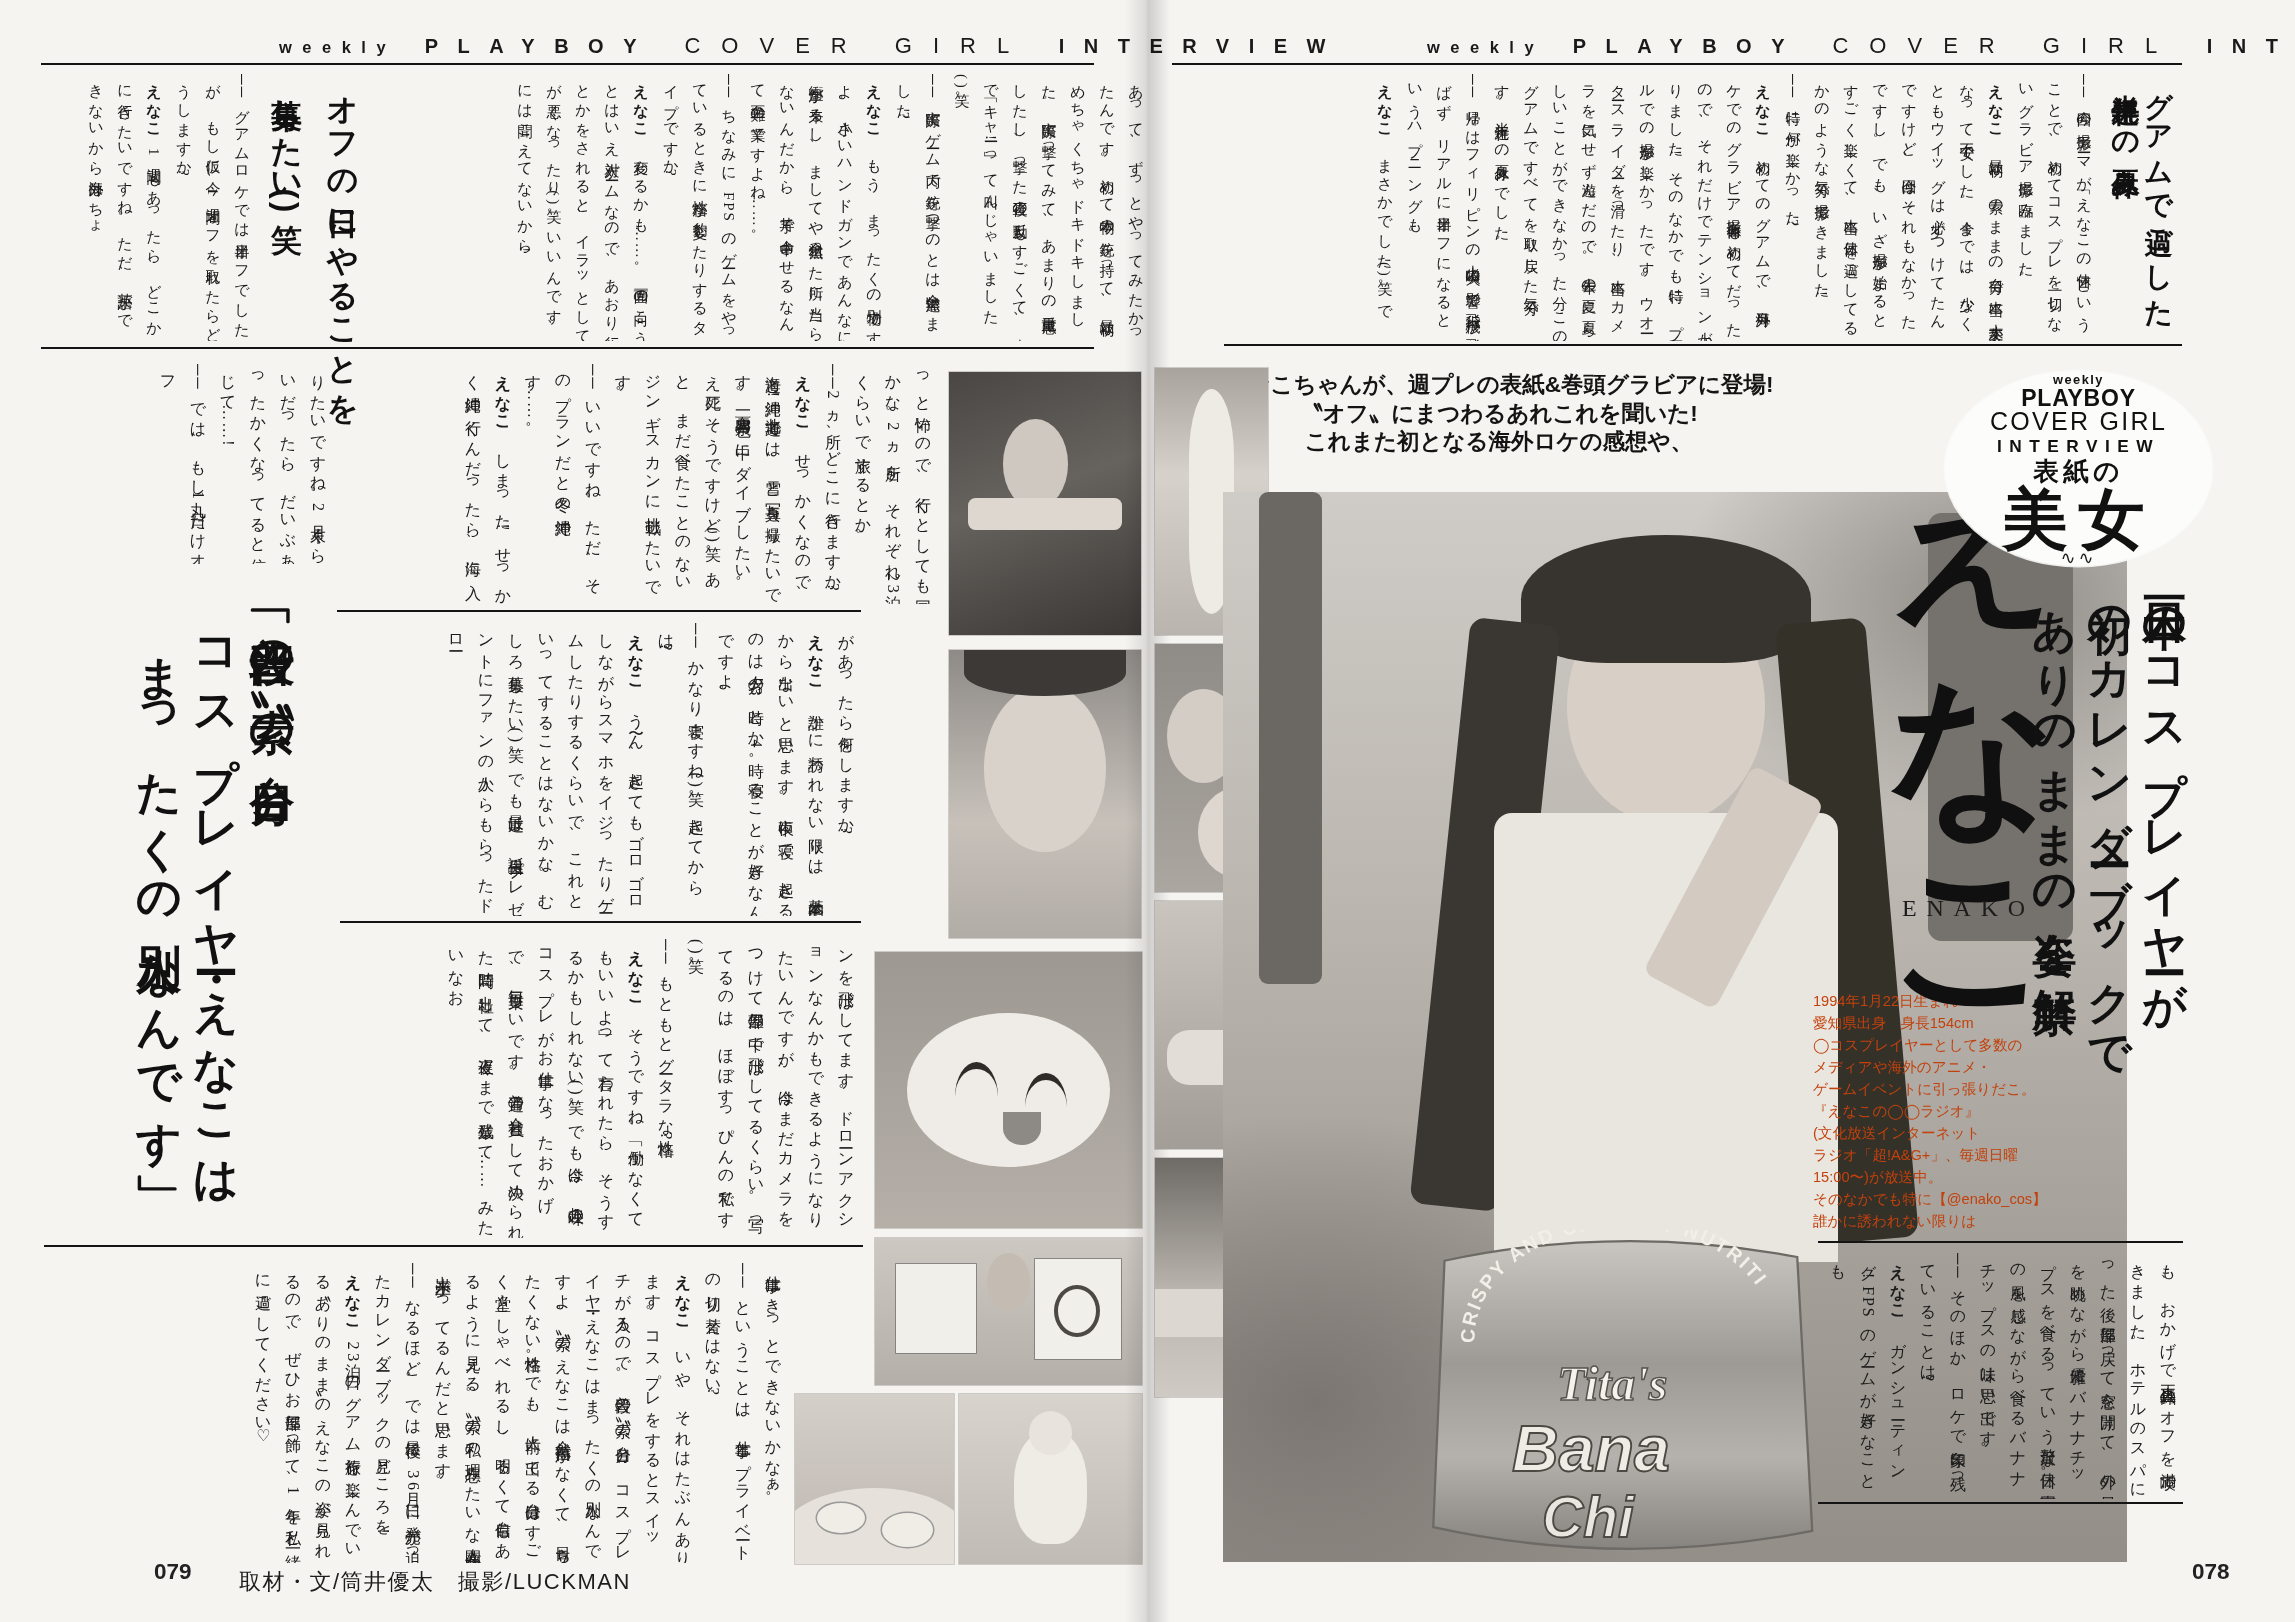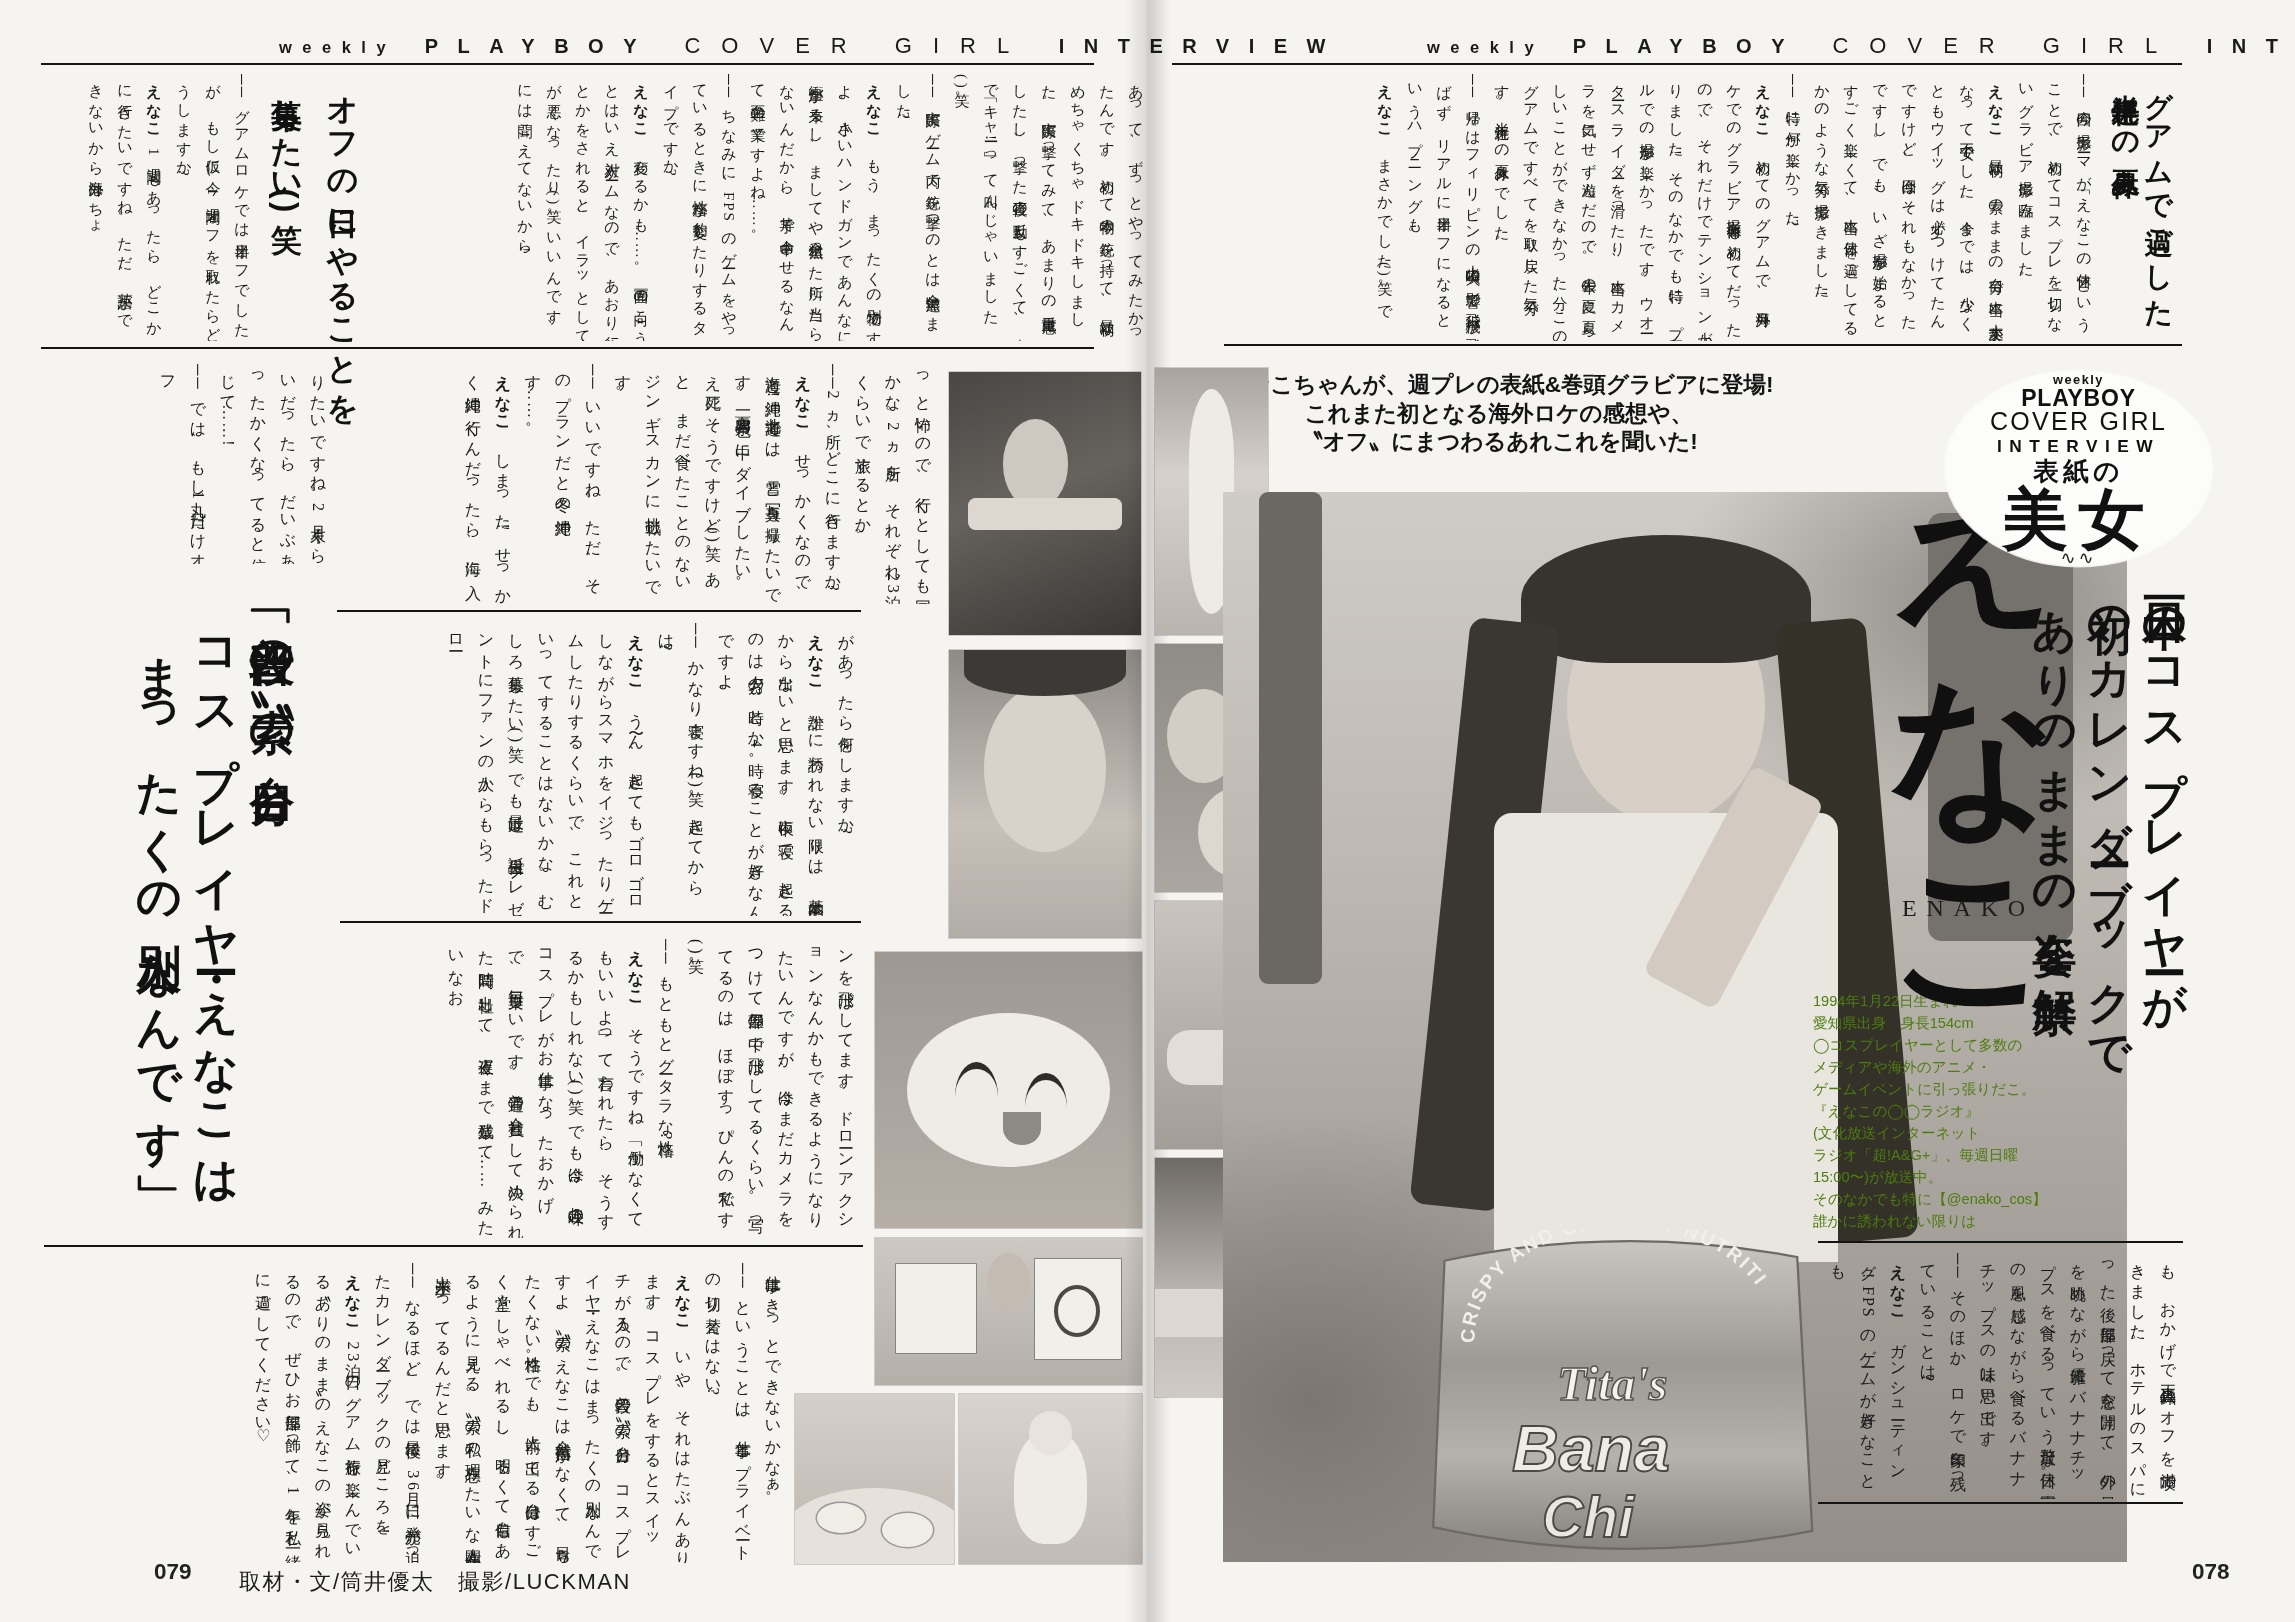--- a/index.html
+++ b/index.html
@@ -51,21 +51,21 @@
   .enako{position:absolute;left:1884px;top:347px;width:184px;height:638px;writing-mode:vertical-rl;
          font-family:"DejaVu Sans","Liberation Sans",sans-serif;font-weight:900;font-size:167px;line-height:184px;
          letter-spacing:21px;color:#101010;z-index:4;}
   .enakoroman{position:absolute;left:1902px;top:895px;font-size:24px;letter-spacing:9.8px;color:#1c1c1c;z-index:7;}
 
   
   .bigline{font-family:"Liberation Sans","DejaVu Sans",sans-serif;font-weight:900;font-size:44px;letter-spacing:3px;z-index:5;}
 
   
   .profile{position:absolute;left:1813px;top:990px;width:252px;height:245px;overflow:hidden;
-           font-family:"Liberation Sans","DejaVu Sans",sans-serif;font-size:14.6px;line-height:22px;color:#4d7c0f;}
+           font-family:"Liberation Sans","DejaVu Sans",sans-serif;font-size:14.6px;line-height:22px;color:#c2410c;}
 
   
   .ph{position:absolute;background:#b9b5b0;box-shadow:0 0 0 0.8px rgba(40,40,40,.25);overflow:hidden;}
   .ph-main{position:absolute;left:1223px;top:492px;width:904px;height:1070px;overflow:hidden;
            background:
              radial-gradient(ellipse 526px 376px at 85% 10%, #8e8a85 0%, rgba(0,0,0,0) 60%),
              radial-gradient(ellipse 676px 526px at 10% 85%, #7b7671 0%, rgba(0,0,0,0) 55%),
              linear-gradient(180deg,#cfcbc6 0%,#bdb8b2 35%,#a5a09a 70%,#938e88 100%);}
   .blob{position:absolute;border-radius:50%;}
   .pagenum{position:absolute;font-family:"Liberation Sans","DejaVu Sans",sans-serif;font-weight:700;font-size:22.5px;color:#222;text-align:right;}
@@ -197,22 +197,22 @@
       <p><span class="sp">えなこ</span>　最初は、素のままの自分で本当に大丈夫かなって不安でした。今までは、少なくともウイッグは必ずつけてたんですけど、今回はそれもなかったですし。でも、いざ撮影が始まるとすごく楽しくて、本当に休日を過ごしてるかのような気分で撮影できました!</p>
       <p>──特に何が楽しかった?</p>
       <p><span class="sp">えなこ</span>　初めてのグアムで、海外ロケでのグラビア撮影自体も初めてだったので、それだけでテンション上がりました! そのなかでも特に、プールでの撮影が楽しかったです。ウオータースライダーを滑ったり、本当にカメラを気にせず遊んだので。去年の夏に夏らしいことができなかった分、このグアムですべてを取り戻した気分です。半年遅れの夏休みでした。</p>
       <p>──帰りはフィリピンの火山噴火の影響で飛行機が飛ばず、リアルに半日オフになるというハプニングも。</p>
       <p><span class="sp">えなこ</span>　まさかでした(笑)。で</p>
     </div>
   <div class="rule" style="left:1224px;top:344px;width:958px;height:1.5px;"></div>
 
   <div class="dek">
       <div>えなこちゃんが、週プレの表紙&amp;巻頭グラビアに登場!</div>
+      <div>〝オフ〟にまつわるあれこれを聞いた!</div>
       <div>これまた初となる海外ロケの感想や、</div>
-      <div>〝オフ〟にまつわるあれこれを聞いた!</div>
     </div>
 
   <div class="ph" style="left:1155px;top:368px;width:113px;height:267px;background:linear-gradient(180deg,#a8a39d 0%,#d6d1ca 40%,#b9b4ad 100%);">
     <div style="position:absolute;left:30%;top:8%;width:40%;height:84%;background:#eeeae4;border-radius:30px/90px;"></div>
   </div>
   <div class="ph" style="left:1155px;top:644px;width:194px;height:248px;background:linear-gradient(180deg,#8f8b86 0%,#aba6a0 100%);">
     <div class="blob" style="left:6%;top:18%;width:38%;height:38%;background:#d3cdc5;"></div>
     <div class="blob" style="left:50%;top:30%;width:44%;height:44%;background:#c2bcb4;"></div>
     <div class="blob" style="left:22%;top:58%;width:40%;height:36%;background:#ddd7cf;"></div>
   </div>

